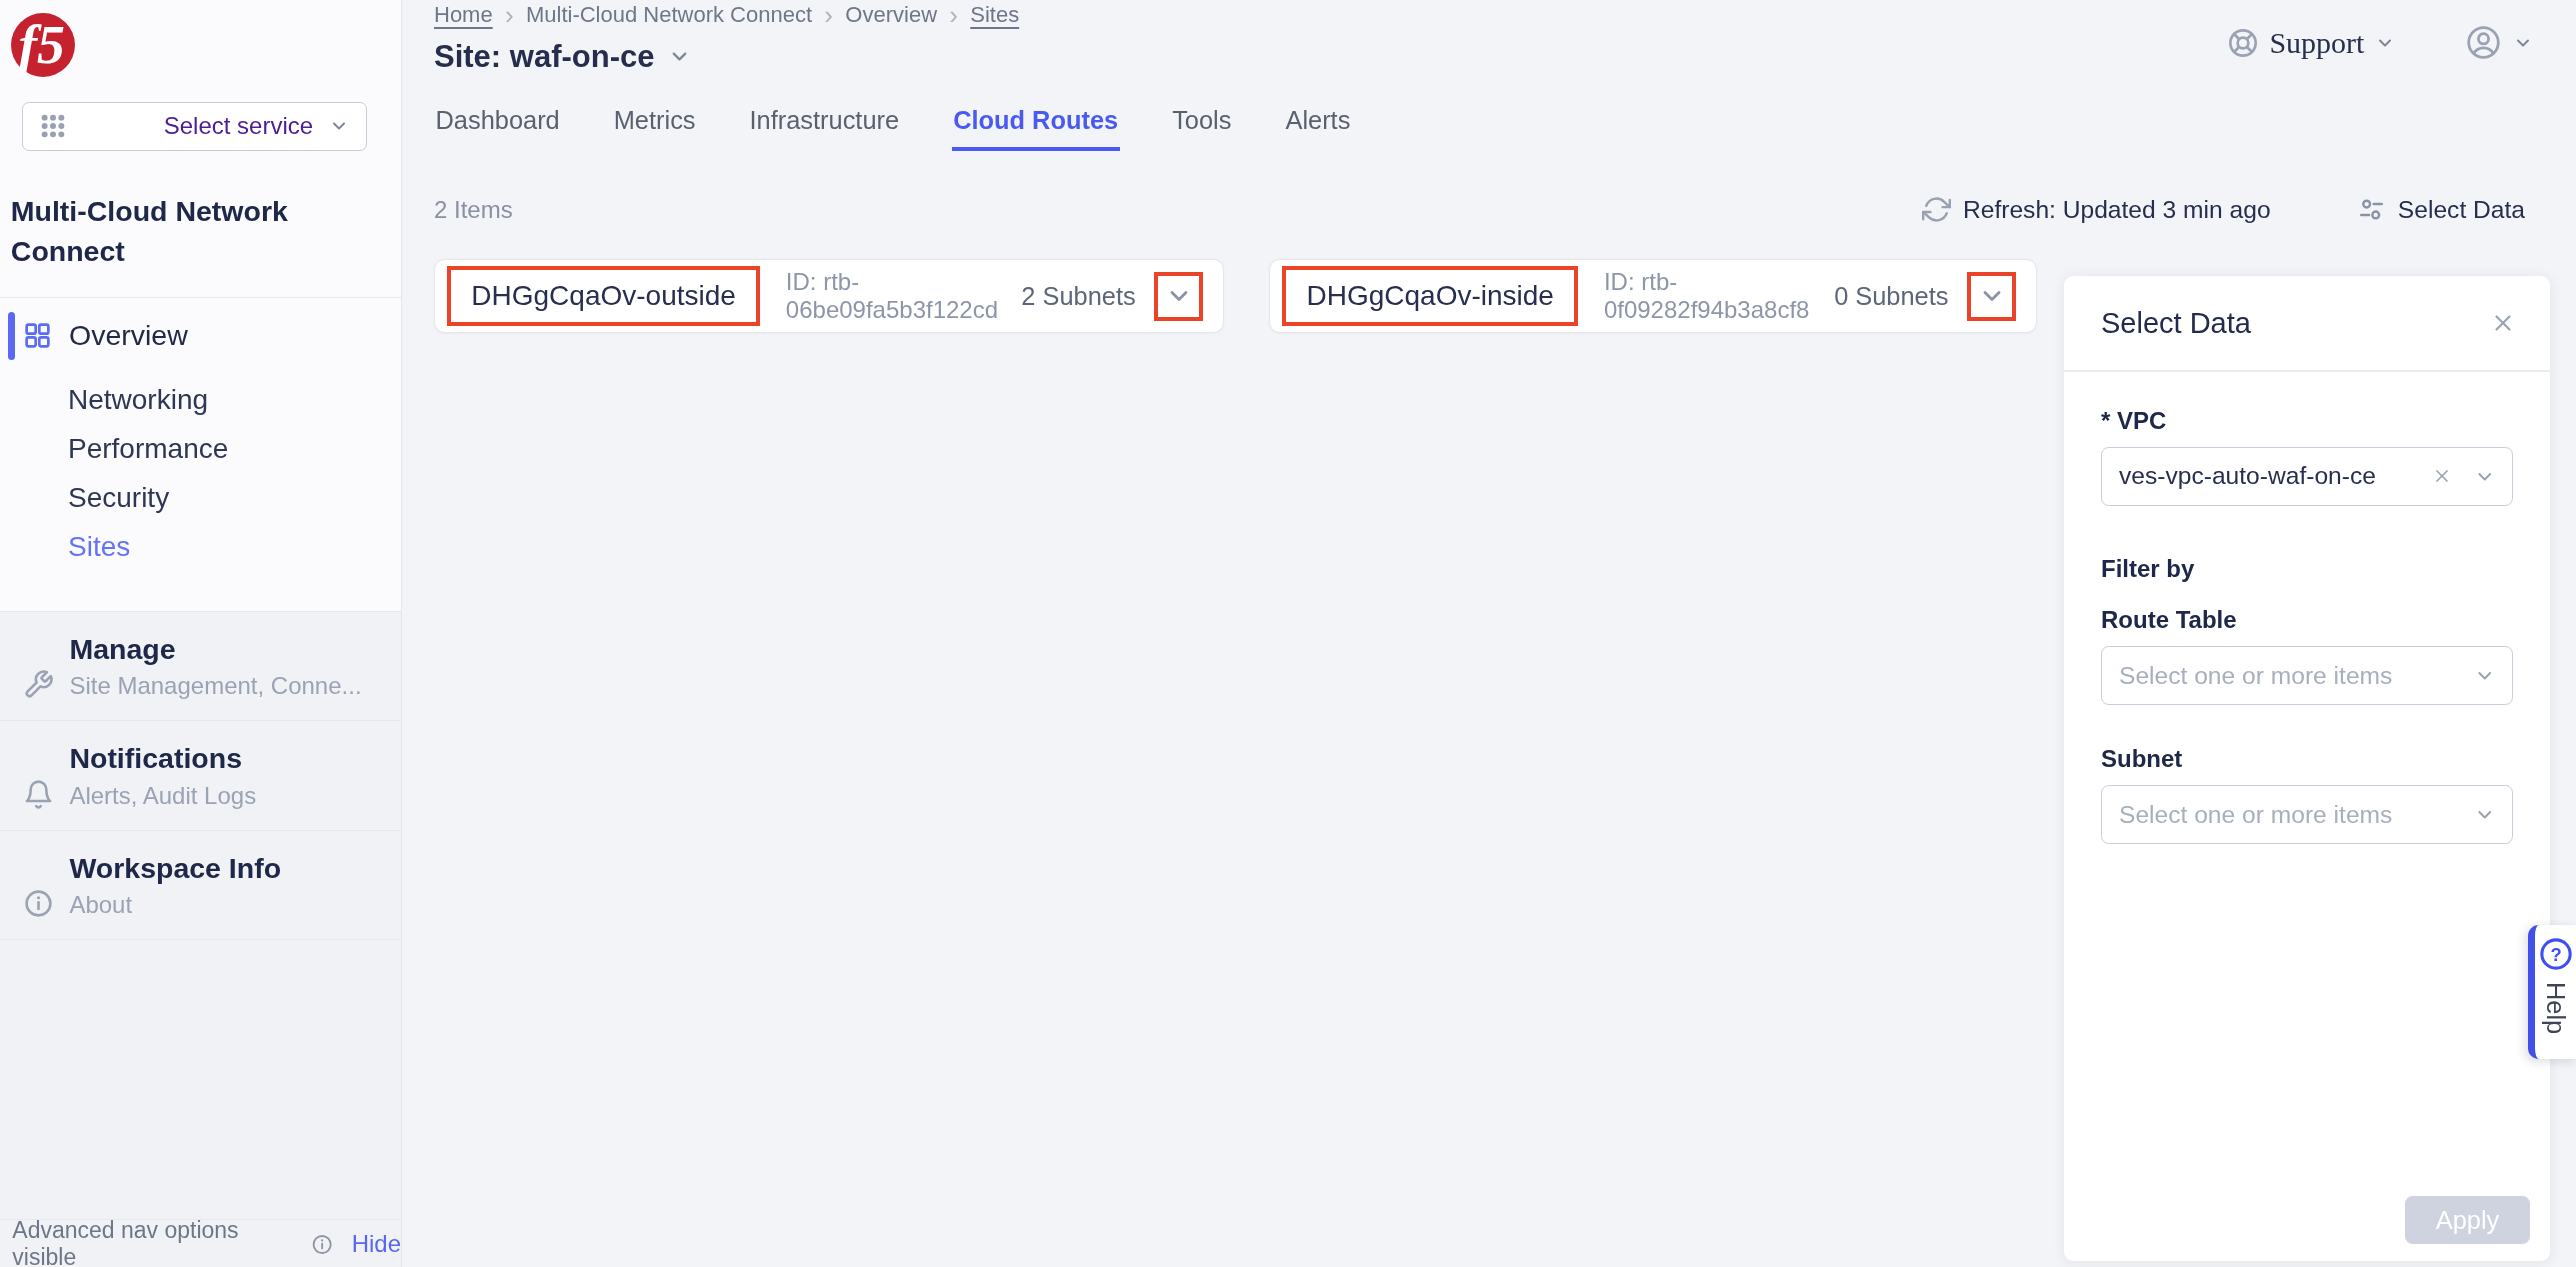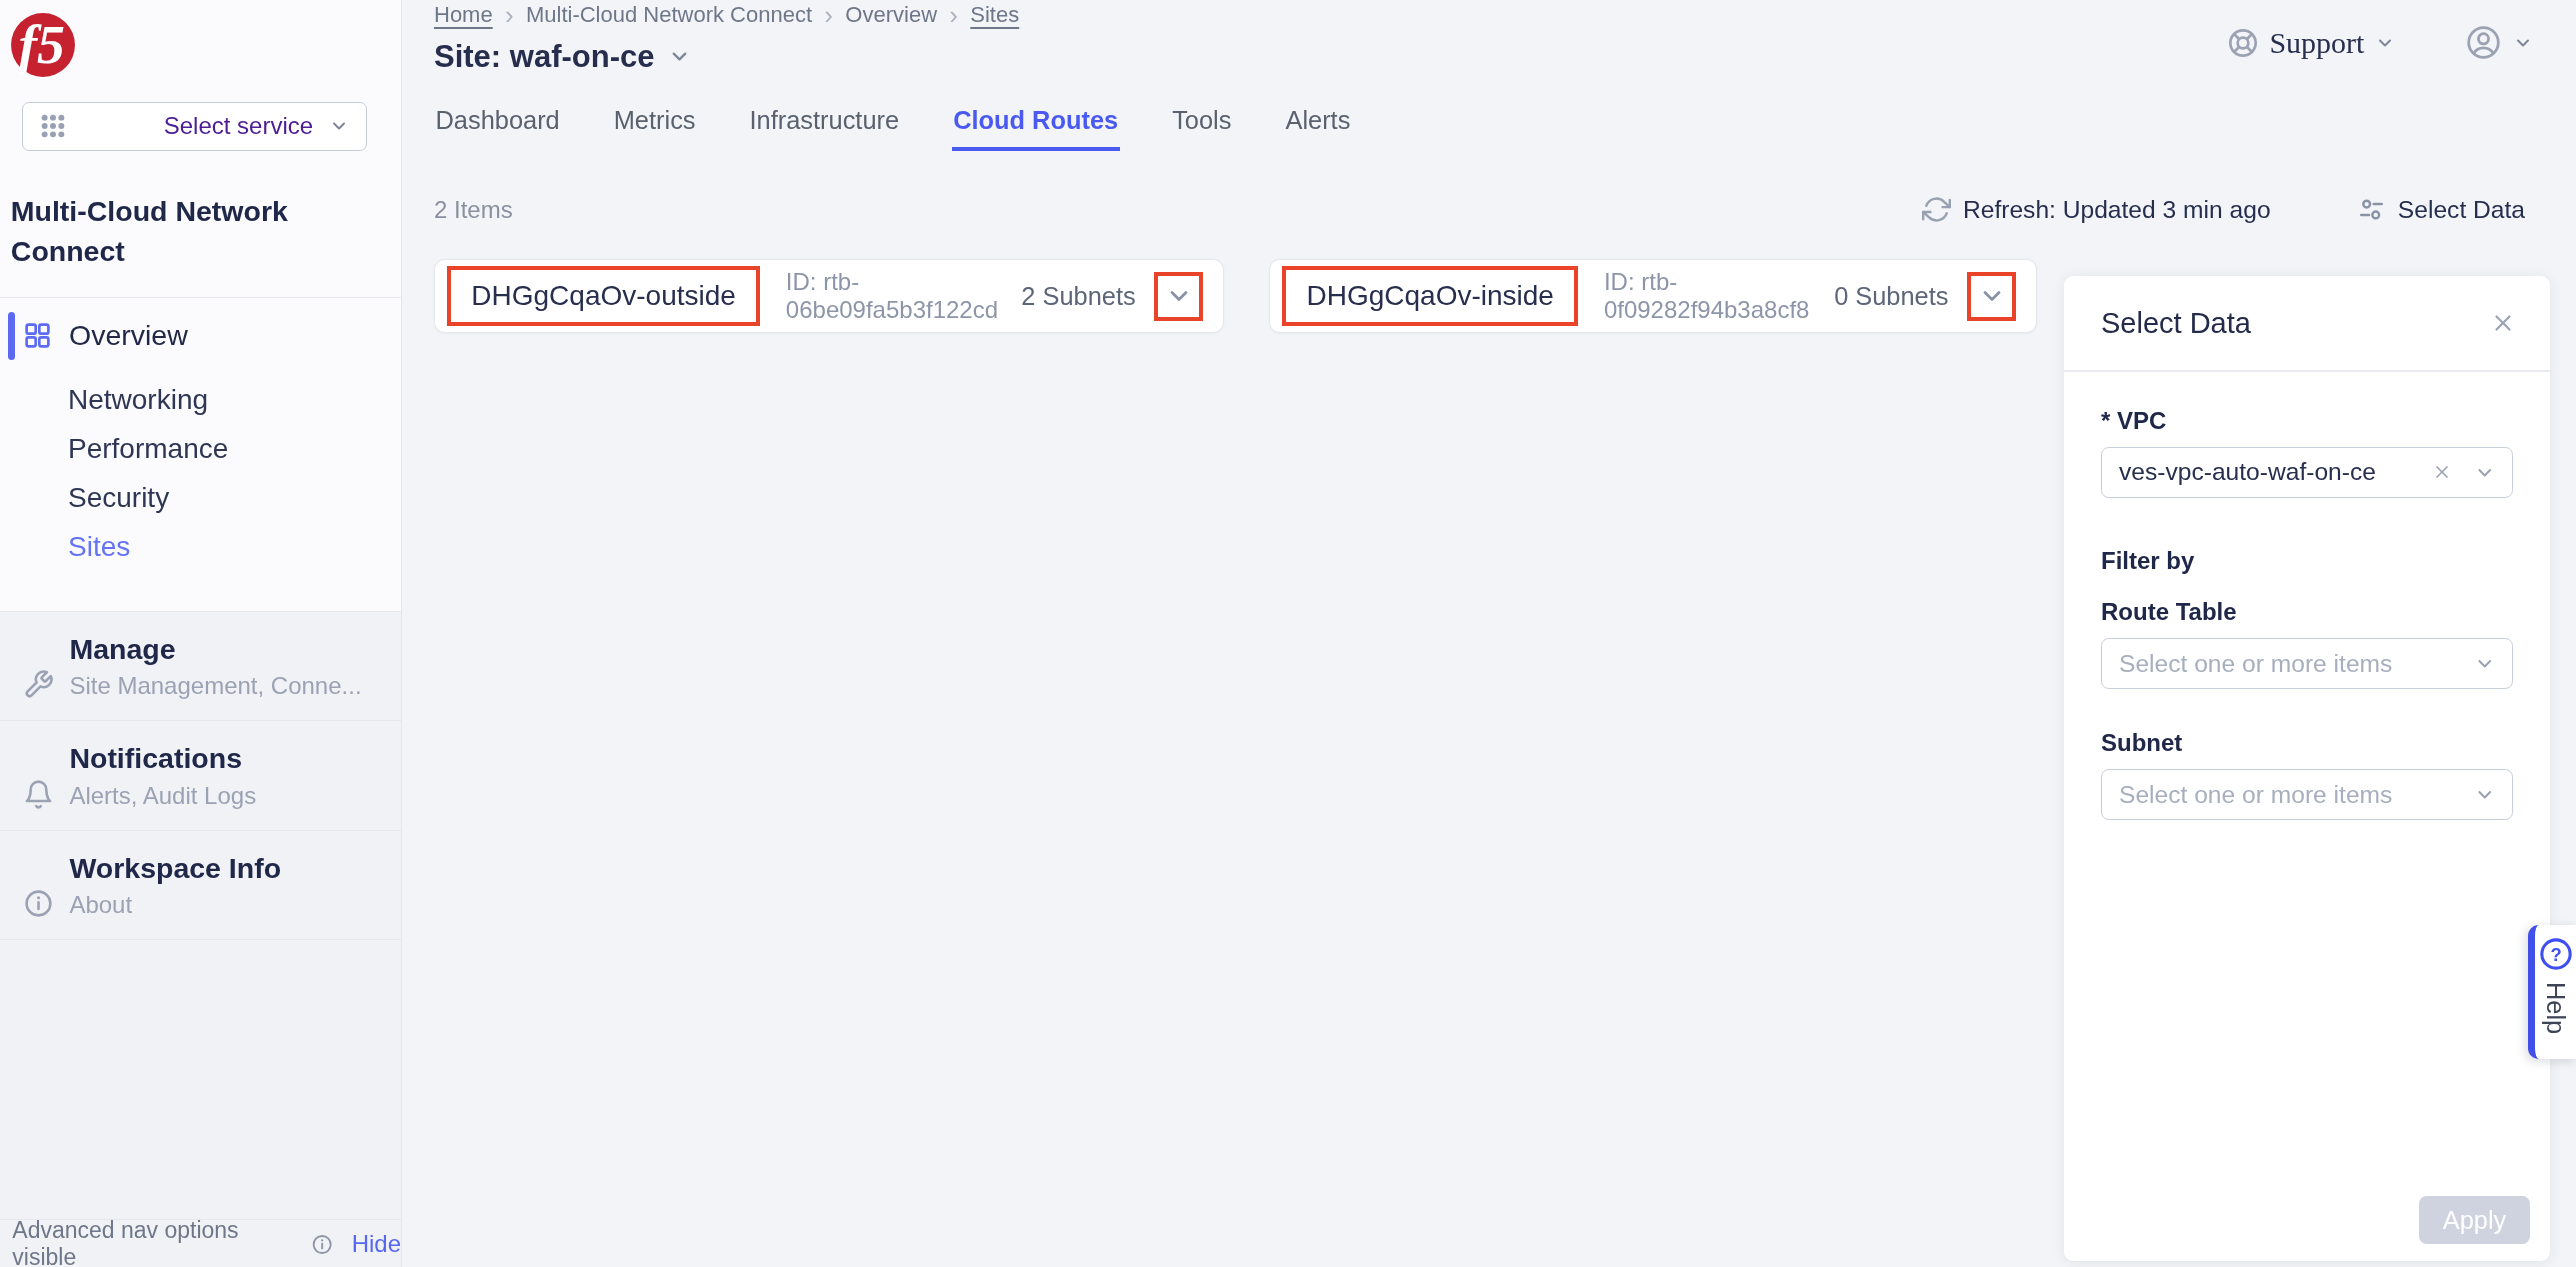--- a/index.html
+++ b/index.html
@@ -73,29 +73,29 @@
   
   .panel{position:absolute;top:276px;right:26px;width:486px;height:985px;background:#fff;
       border-radius:9.2px;box-shadow:0 1.5px 12.3px rgba(30,40,70,.08);z-index:5;}
   .panel-header{height:94px;display:flex;align-items:center;justify-content:space-between;
       padding:0 34px 0 37px;}
   .panel-title{margin:0;font-size:29px;font-weight:500;color:#242b4b;}
   .panel-close{background:none;border:none;cursor:pointer;padding:0;display:flex;}
   .panel-divider{height:1.5px;background:#e9ebf0;}
   .panel-body{padding:35px 37px 0 37px;}
   .field-label{font-size:24px;font-weight:700;color:#20284a;}
-  .field{margin-top:12.3px;height:51px;border:1.5px solid #c7cdda;border-radius:7.7px;display:flex;
+  .field{margin-top:12.3px;height:59px;border:1.5px solid #c7cdda;border-radius:7.7px;display:flex;
       align-items:center;padding:0 17px;cursor:pointer;background:#fff;}
   .field .value{font-size:24.6px;color:#272e4e;flex:1;}
   .field .placeholder{font-size:24.6px;color:#a7aebd;flex:1;}
   .field .chev{margin-left:21.5px;display:flex;}
   .filter-label{margin-top:49px;}
   .rt-label{margin-top:23px;}
   .subnet-label{margin-top:40px;}
-  .apply-btn{position:absolute;right:20px;bottom:17px;width:111px;height:48px;border:none;
+  .apply-btn{position:absolute;right:20px;bottom:17px;width:125px;height:48px;border:none;
       border-radius:7.7px;background:#ced3df;color:#fff;font-size:25.4px;font-weight:500;
       font-family:inherit;cursor:default;}
 
   
   .help-tab{position:absolute;right:0;top:925px;width:48px;height:134px;background:#fff;
       border-left:7.7px solid #4050e8;border-radius:10.8px 0 0 10.8px;
       box-shadow:-2.3px 2.3px 9.2px rgba(30,40,70,.15);display:flex;flex-direction:column;
       align-items:center;padding-top:12.3px;gap:10.8px;cursor:pointer;z-index:10;}
   .help-text{writing-mode:vertical-rl;font-size:25.4px;color:#3c4456;}
 

